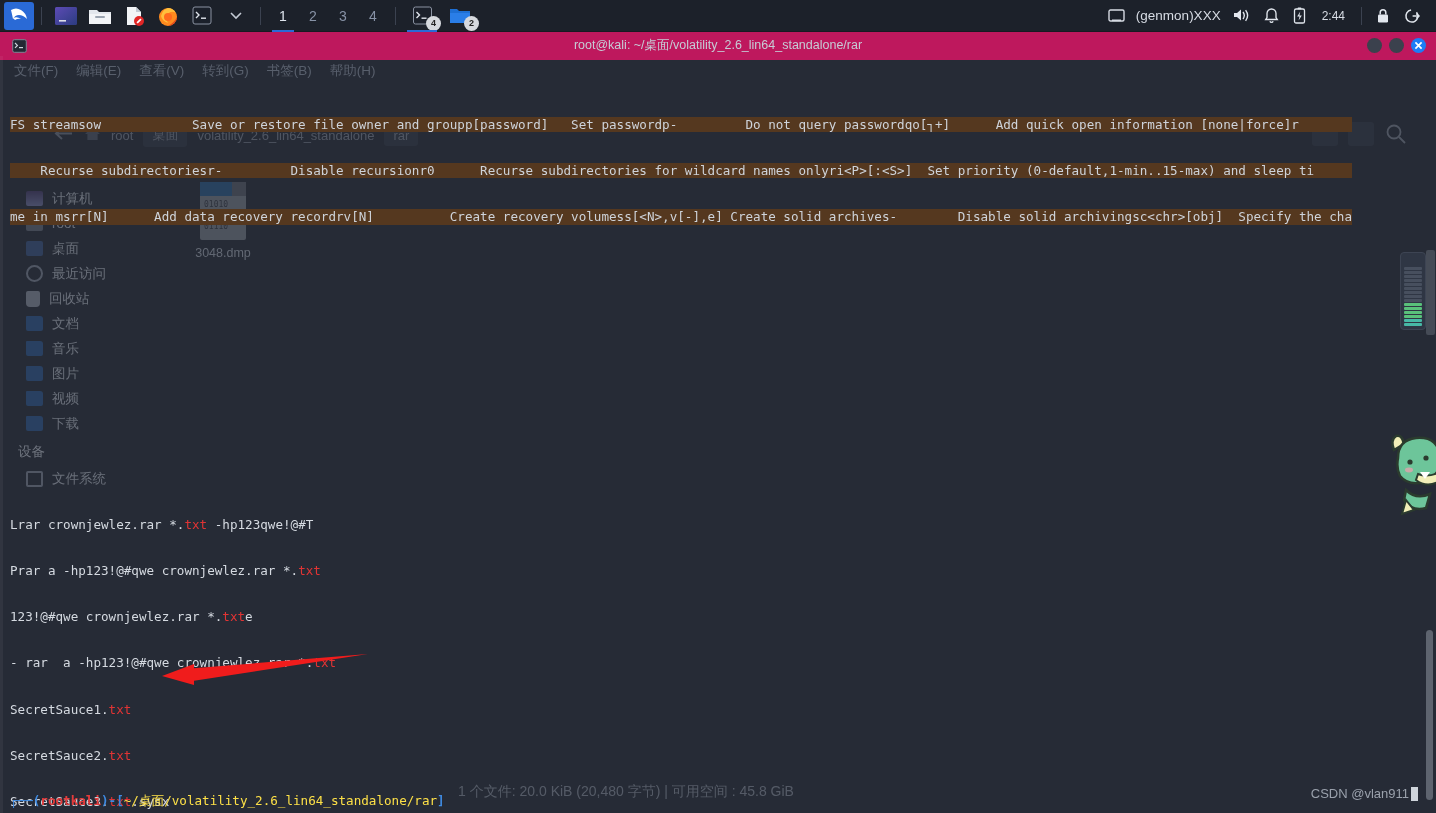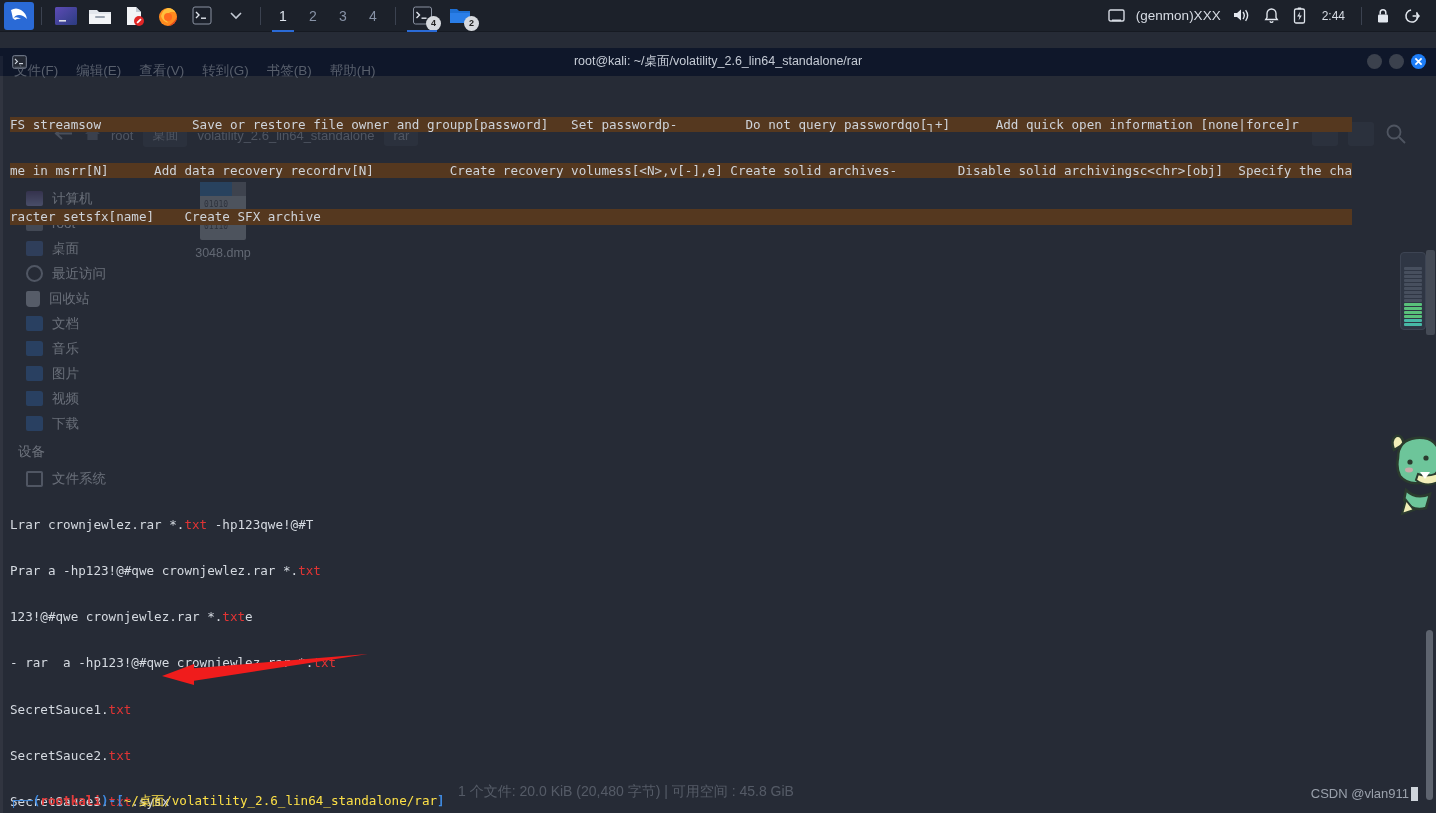--- a/index.html
+++ b/index.html
@@ -53,22 +53,22 @@
   .tray-text { color: #d7dce4; font-size: 13.5px; font-family: "Liberation Sans", sans-serif; margin: 0 4px; }
   .tray-ico { display: flex; align-items: center; justify-content: center; margin: 0 7px; }
   .clock { color: #d7dce4; font-size: 12px; font-family: "Liberation Sans", sans-serif; margin: 0 9px; }
 
   
   .fm-window {
     position: absolute; left: 0; top: 32px; width: 1436px; height: 781px;
     background: #262b36;
   }
   .fm-titlebar {
-    position: absolute; left: 0; top: 16px; width: 1436px; height: 28px;
-    background: #0f172a;
+    position: absolute; left: 0; top: 0; width: 1436px; height: 28px;
+    background: #be185d;
   }
   .fm-title {
     position: absolute; left: 0; right: 0; top: 5px; text-align: center;
     color: #c6ccd6; font-size: 12.5px; font-family: "Liberation Sans", sans-serif;
   }
   .win-ctrl { position: absolute; top: 6px; display: flex; gap: 7px; right: 10px; }
   .wc { width: 15px; height: 15px; border-radius: 50%; background: #3b414d; }
   .wc.close { background: #1d7df7; display: flex; align-items: center; justify-content: center; }
   .term-ico-tb { position: absolute; left: 12px; top: 6px; }
 
@@ -457,22 +457,22 @@
       <div class="fm-file-label">3048.dmp</div>
     </div>
 
     <div class="fm-status">1 个文件: 20.0 KiB (20,480 字节) | 可用空间 : 45.8 GiB</div>
   </div>
 
   <div class="term">
 
     <div class="term-top">
       <span class="hl">FS streamsow            Save or restore file owner and groupp[password]   Set passwordp-         Do not query passwordqo[┐+]      Add quick open information [none|force]r</span>
+      <span class="hl">    Recurse subdirectoriesr-         Disable recursionr0      Recurse subdirectories for wildcard names onlyri&lt;P&gt;[:&lt;S&gt;]  Set priority (0-default,1-min..15-max) and sleep ti</span>
       <span class="hl">me in msrr[N]      Add data recovery recordrv[N]          Create recovery volumess[&lt;N&gt;,v[-],e] Create solid archives-        Disable solid archivingsc&lt;chr&gt;[obj]  Specify the cha</span>
-      <span class="hl">racter setsfx[name]    Create SFX archive</span>
     </div>
 
     <div class="term-body">
       <div><span class="wht">Lrar crownjewlez.rar *.</span><span class="red">txt</span><span class="wht"> -hp123qwe!@#T</span></div>
       <div><span class="wht">Prar a -hp123!@#qwe crownjewlez.rar *.</span><span class="red">txt</span><span class="wht"></span></div>
       <div><span class="wht">123!@#qwe crownjewlez.rar *.</span><span class="red">txt</span><span class="wht">e</span></div>
       <div><span class="wht">- rar  a -hp123!@#qwe crownjewlez.rar *.</span><span class="red">txt</span><span class="wht"></span></div>
       <div><span class="wht">SecretSauce1.</span><span class="red">txt</span><span class="wht"></span></div>
       <div><span class="wht">SecretSauce2.</span><span class="red">txt</span><span class="wht"></span></div>
       <div><span class="wht">SecretSauce3.</span><span class="red">txt</span><span class="wht">.sysx</span></div>

